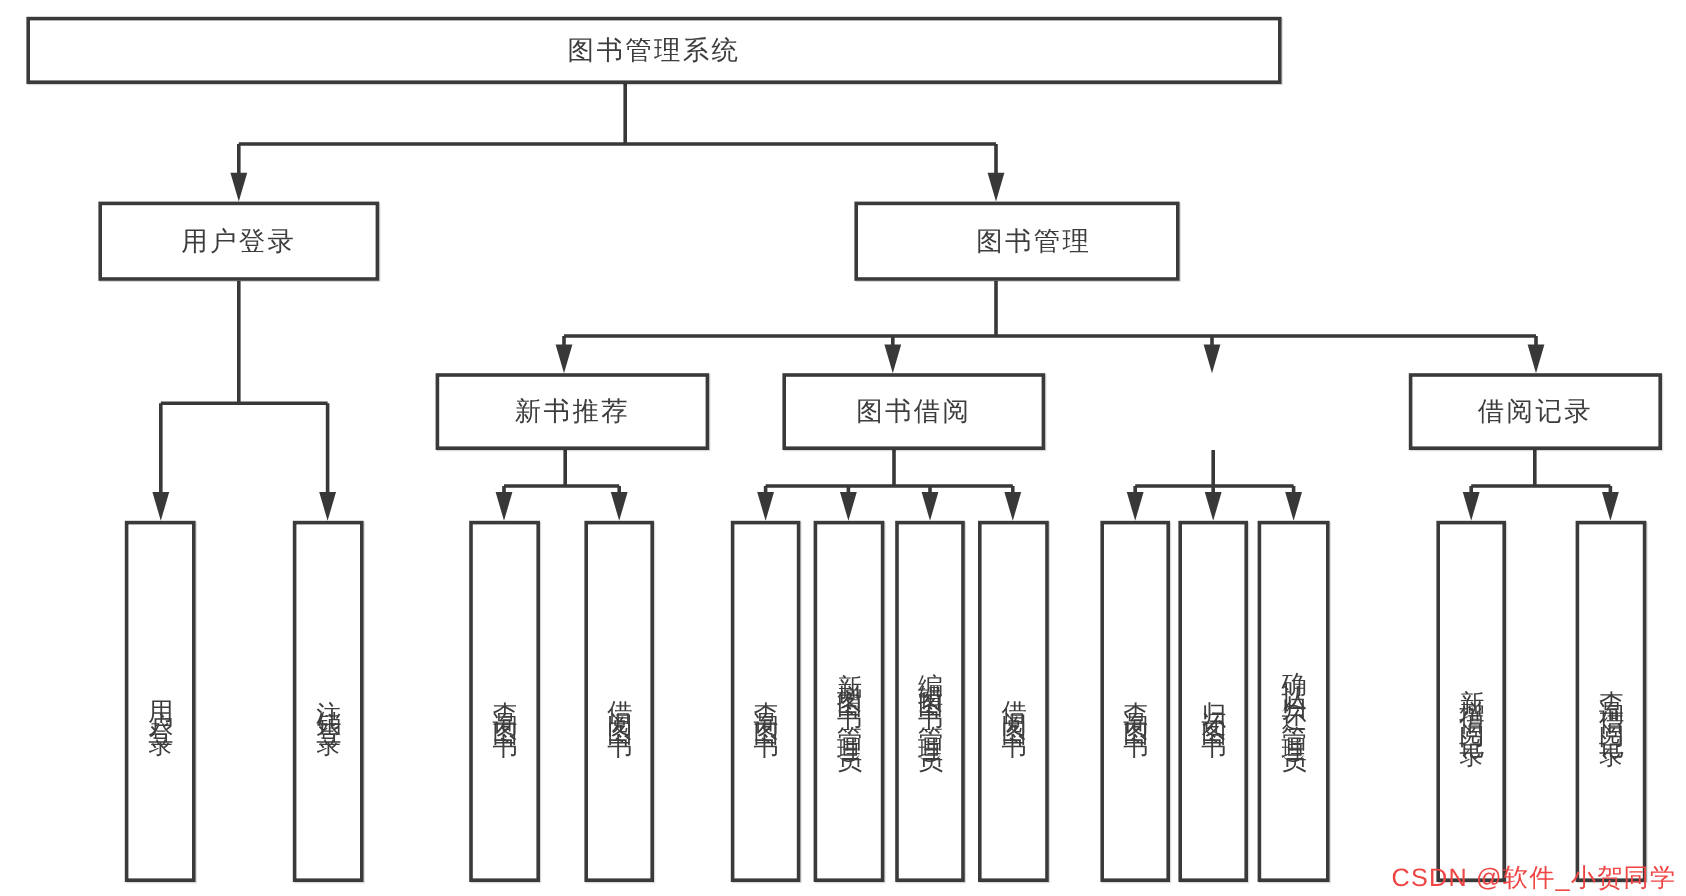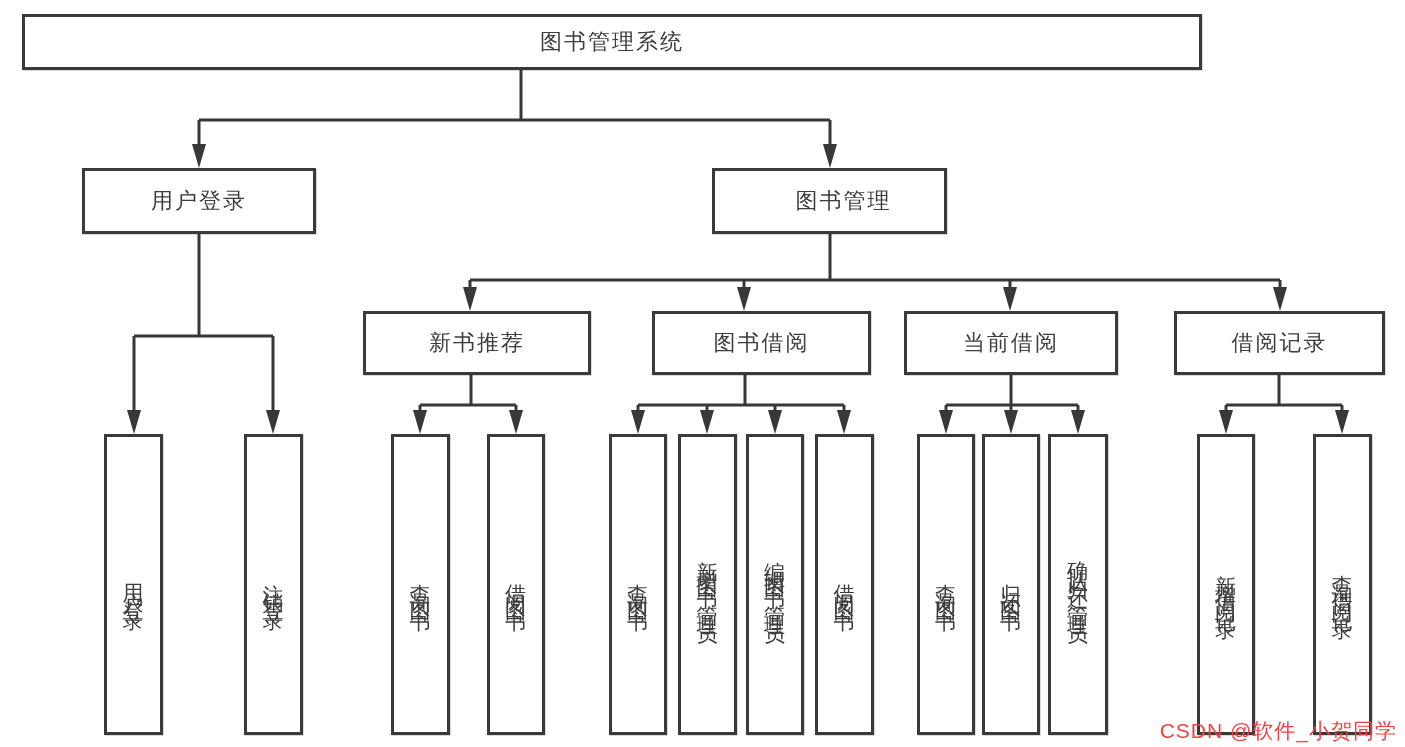--- a/index.html
+++ b/index.html
@@ -110,28 +110,27 @@
       <polygon points="1071,410 1085,410 1078,434"></polygon>
     </g>
 
     <g>
       <path d="M1279 375 V405 M1226 405 H1342 M1226 405 V412 M1342 405 V412"></path>
       <polygon points="1219,410 1233,410 1226,434"></polygon>
       <polygon points="1335,410 1349,410 1342,434"></polygon>
     </g>
   </svg>
 
-  <div class="box h" style="left:22px; top:14px; width:1180px; height:56px;text-align:right;">图书管理系统</div>
+  <div class="box h" style="left:22px; top:14px; width:1046px; height:56px;text-align:right;">图书管理系统</div>
 
   <div class="box h" style="left:82px; top:168px; width:234px; height:66px;">用户登录</div>
-  <div class="box h" style="left:712px; top:168px; width:235px; height:66px;padding-left:28px;">图书管理</div>
+  <div class="box h" style="left:712px; top:168px; width:271px; height:66px;padding-left:28px;">图书管理</div>
 
   <div class="box h" style="left:363px; top:311px; width:228px; height:64px;">新书推荐</div>
   <div class="box h" style="left:636px; top:311px; width:219px; height:64px;margin-left:16px;">图书借阅</div>
-  <div class="box h" style="left:904px; top:311px; width:214px; height:64px;">当前借阅</div>
   <div class="box h" style="left:1174px; top:311px; width:211px; height:64px;">借阅记录</div>
 
   <div class="box v" style="left:104px; top:434px; width:59px; height:301px;">用户登录</div>
   <div class="box v" style="left:244px; top:434px; width:59px; height:301px;">注销登录</div>
 
   <div class="box v" style="left:391px; top:434px; width:59px; height:301px;">查询图书</div>
   <div class="box v" style="left:487px; top:434px; width:58px; height:301px;">借阅图书</div>
 
   <div class="box v" style="left:609px; top:434px; width:58px; height:301px;">查询图书</div>
   <div class="box v" style="left:678px; top:434px; width:59px; height:301px;">新增图书（管理员）</div>

